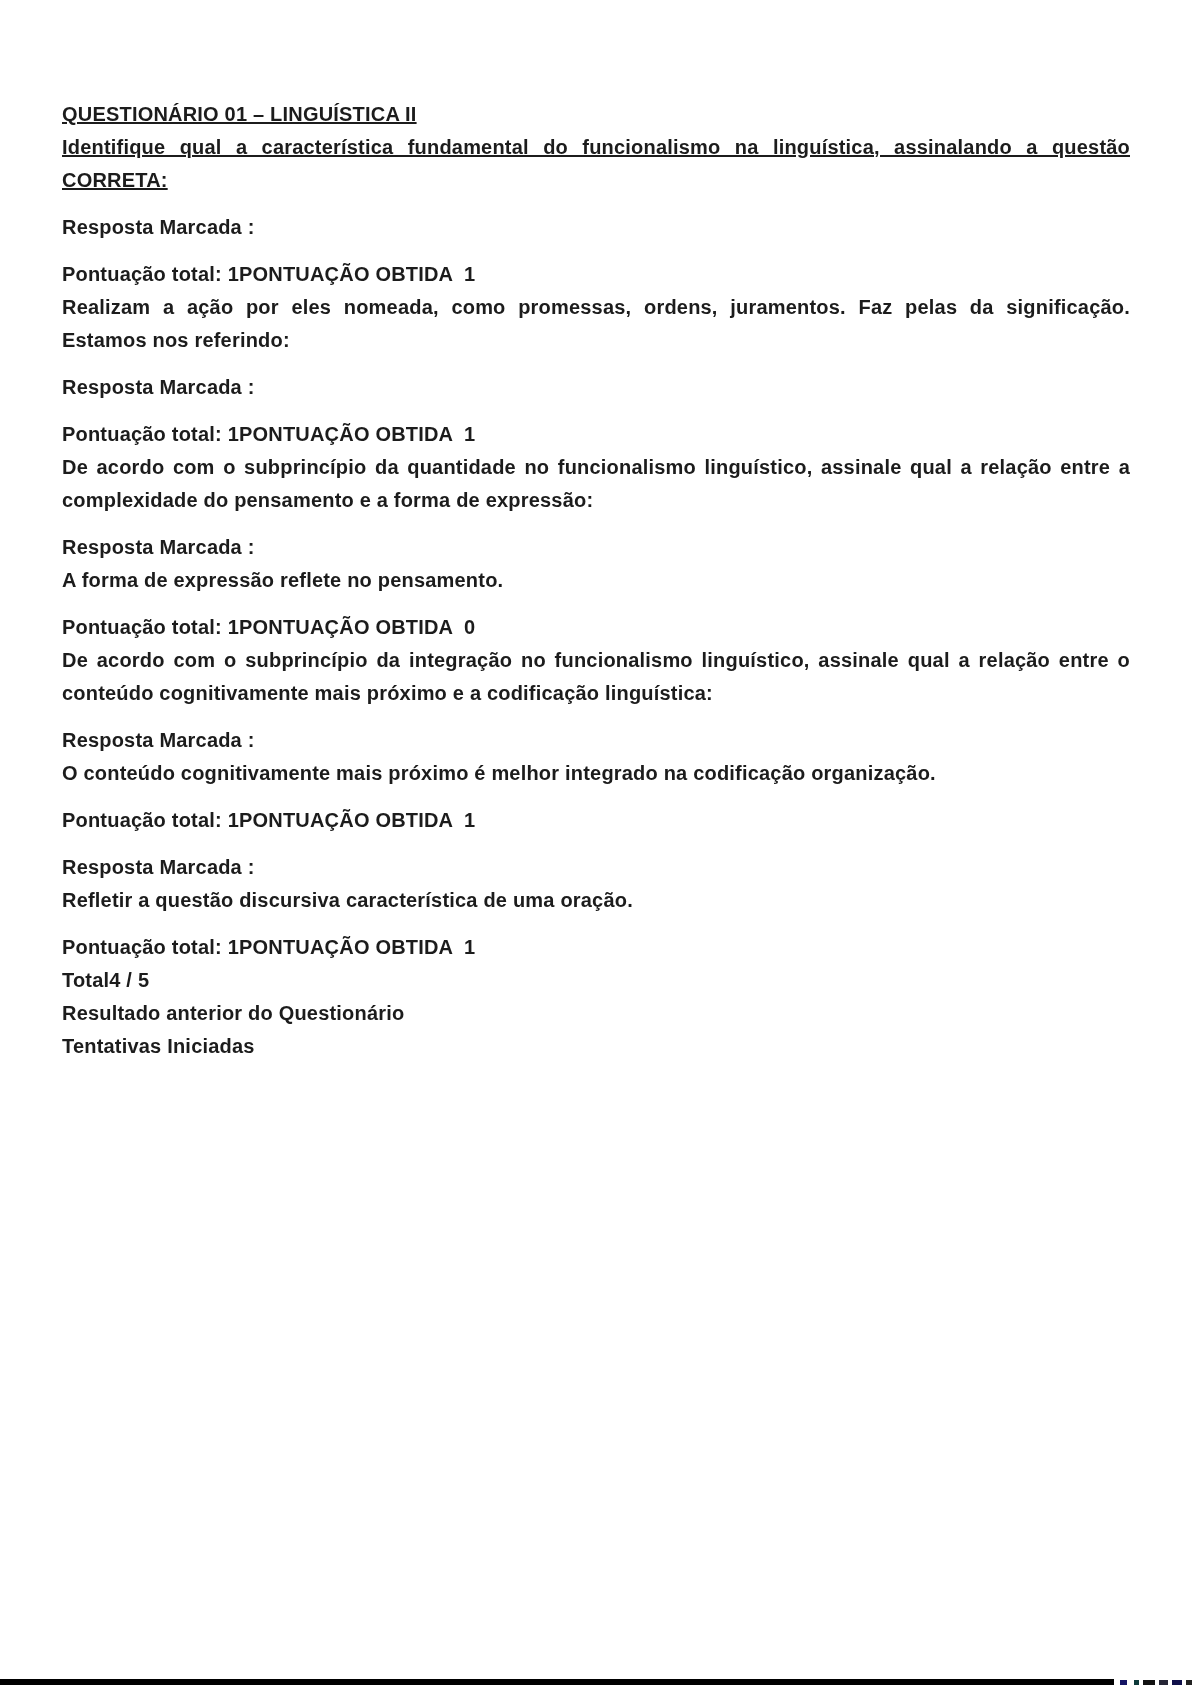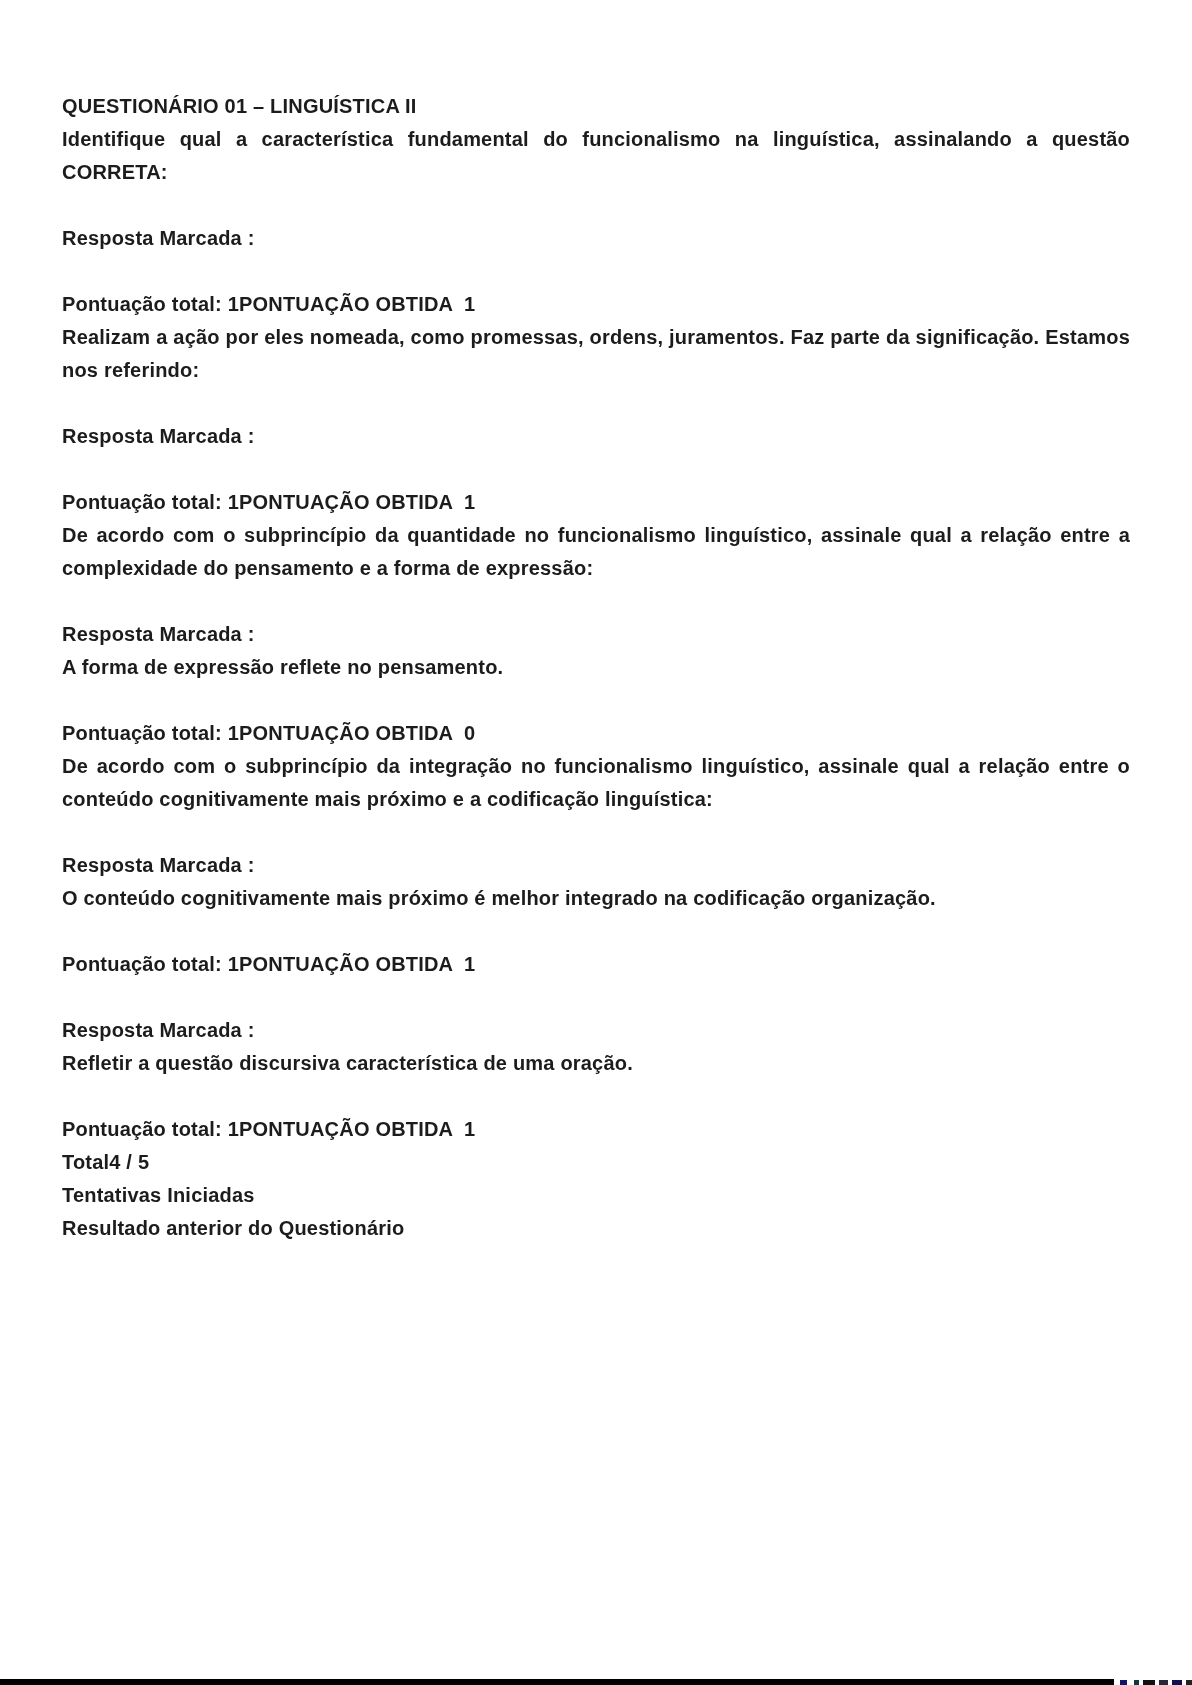--- a/index.html
+++ b/index.html
@@ -18,22 +18,22 @@
   }
   .content {
     position: absolute;
     left: 62px;
     top: 86px;
     width: 1068px;
     font-size: 20px;
     line-height: 33px;
     letter-spacing: 0.2px;
   }
-  .group { margin-top: 33px; }
-  .group:first-child { margin-top: 4px; }
+  .group { margin-top: 14px; }
+  .group:first-child { margin-top: 12px; text-decoration: underline; }
   p { margin: 0; }
   .para { text-align: justify; }
   .line { text-align: left; }
   .score { white-space: pre-wrap; }
 
   
   .bottom-bar {
     position: absolute;
     left: 0;
     bottom: 0;
@@ -63,21 +63,21 @@
     <p class="line">QUESTIONÁRIO 01 – LINGUÍSTICA II</p>
     <p class="para">Identifique qual a característica fundamental do funcionalismo na linguística, assinalando a questão CORRETA:</p>
   </div>
 
   <div class="group">
     <p class="line">Resposta Marcada :</p>
   </div>
 
   <div class="group">
     <p class="line score">Pontuação total: 1PONTUAÇÃO OBTIDA  1</p>
-    <p class="para">Realizam a ação por eles nomeada, como promessas, ordens, juramentos. Faz parte da significação. Estamos nos referindo:</p>
+    <p class="para">Realizam a ação por eles nomeada, como promessas, ordens, juramentos. Faz pelas da significação. Estamos nos referindo:</p>
   </div>
 
   <div class="group">
     <p class="line">Resposta Marcada :</p>
   </div>
 
   <div class="group">
     <p class="line score">Pontuação total: 1PONTUAÇÃO OBTIDA  1</p>
     <p class="para">De acordo com o subprincípio da quantidade no funcionalismo linguístico, assinale qual a relação entre a complexidade do pensamento e a forma de expressão:</p>
   </div>
@@ -102,22 +102,22 @@
   </div>
 
   <div class="group">
     <p class="line">Resposta Marcada :</p>
     <p class="para">Refletir a questão discursiva característica de uma oração.</p>
   </div>
 
   <div class="group">
     <p class="line score">Pontuação total: 1PONTUAÇÃO OBTIDA  1</p>
     <p class="line">Total4 / 5</p>
+    <p class="line">Resultado anterior do Questionário</p>
     <p class="line">Tentativas Iniciadas</p>
-    <p class="line">Resultado anterior do Questionário</p>
   </div>
 
 </div>
 
 <div class="bottom-bar" style="background: rgb(0, 0, 0);"></div>
 <span class="frag f1" style="background: rgb(20, 20, 100);"></span>
 <span class="frag f2" style="background: rgb(13, 58, 58);"></span>
 <span class="frag f3" style="background: rgb(17, 17, 17);"></span>
 <span class="frag f4" style="background: rgb(38, 38, 54);"></span>
 <span class="frag f5" style="background: rgb(16, 16, 74);"></span>

